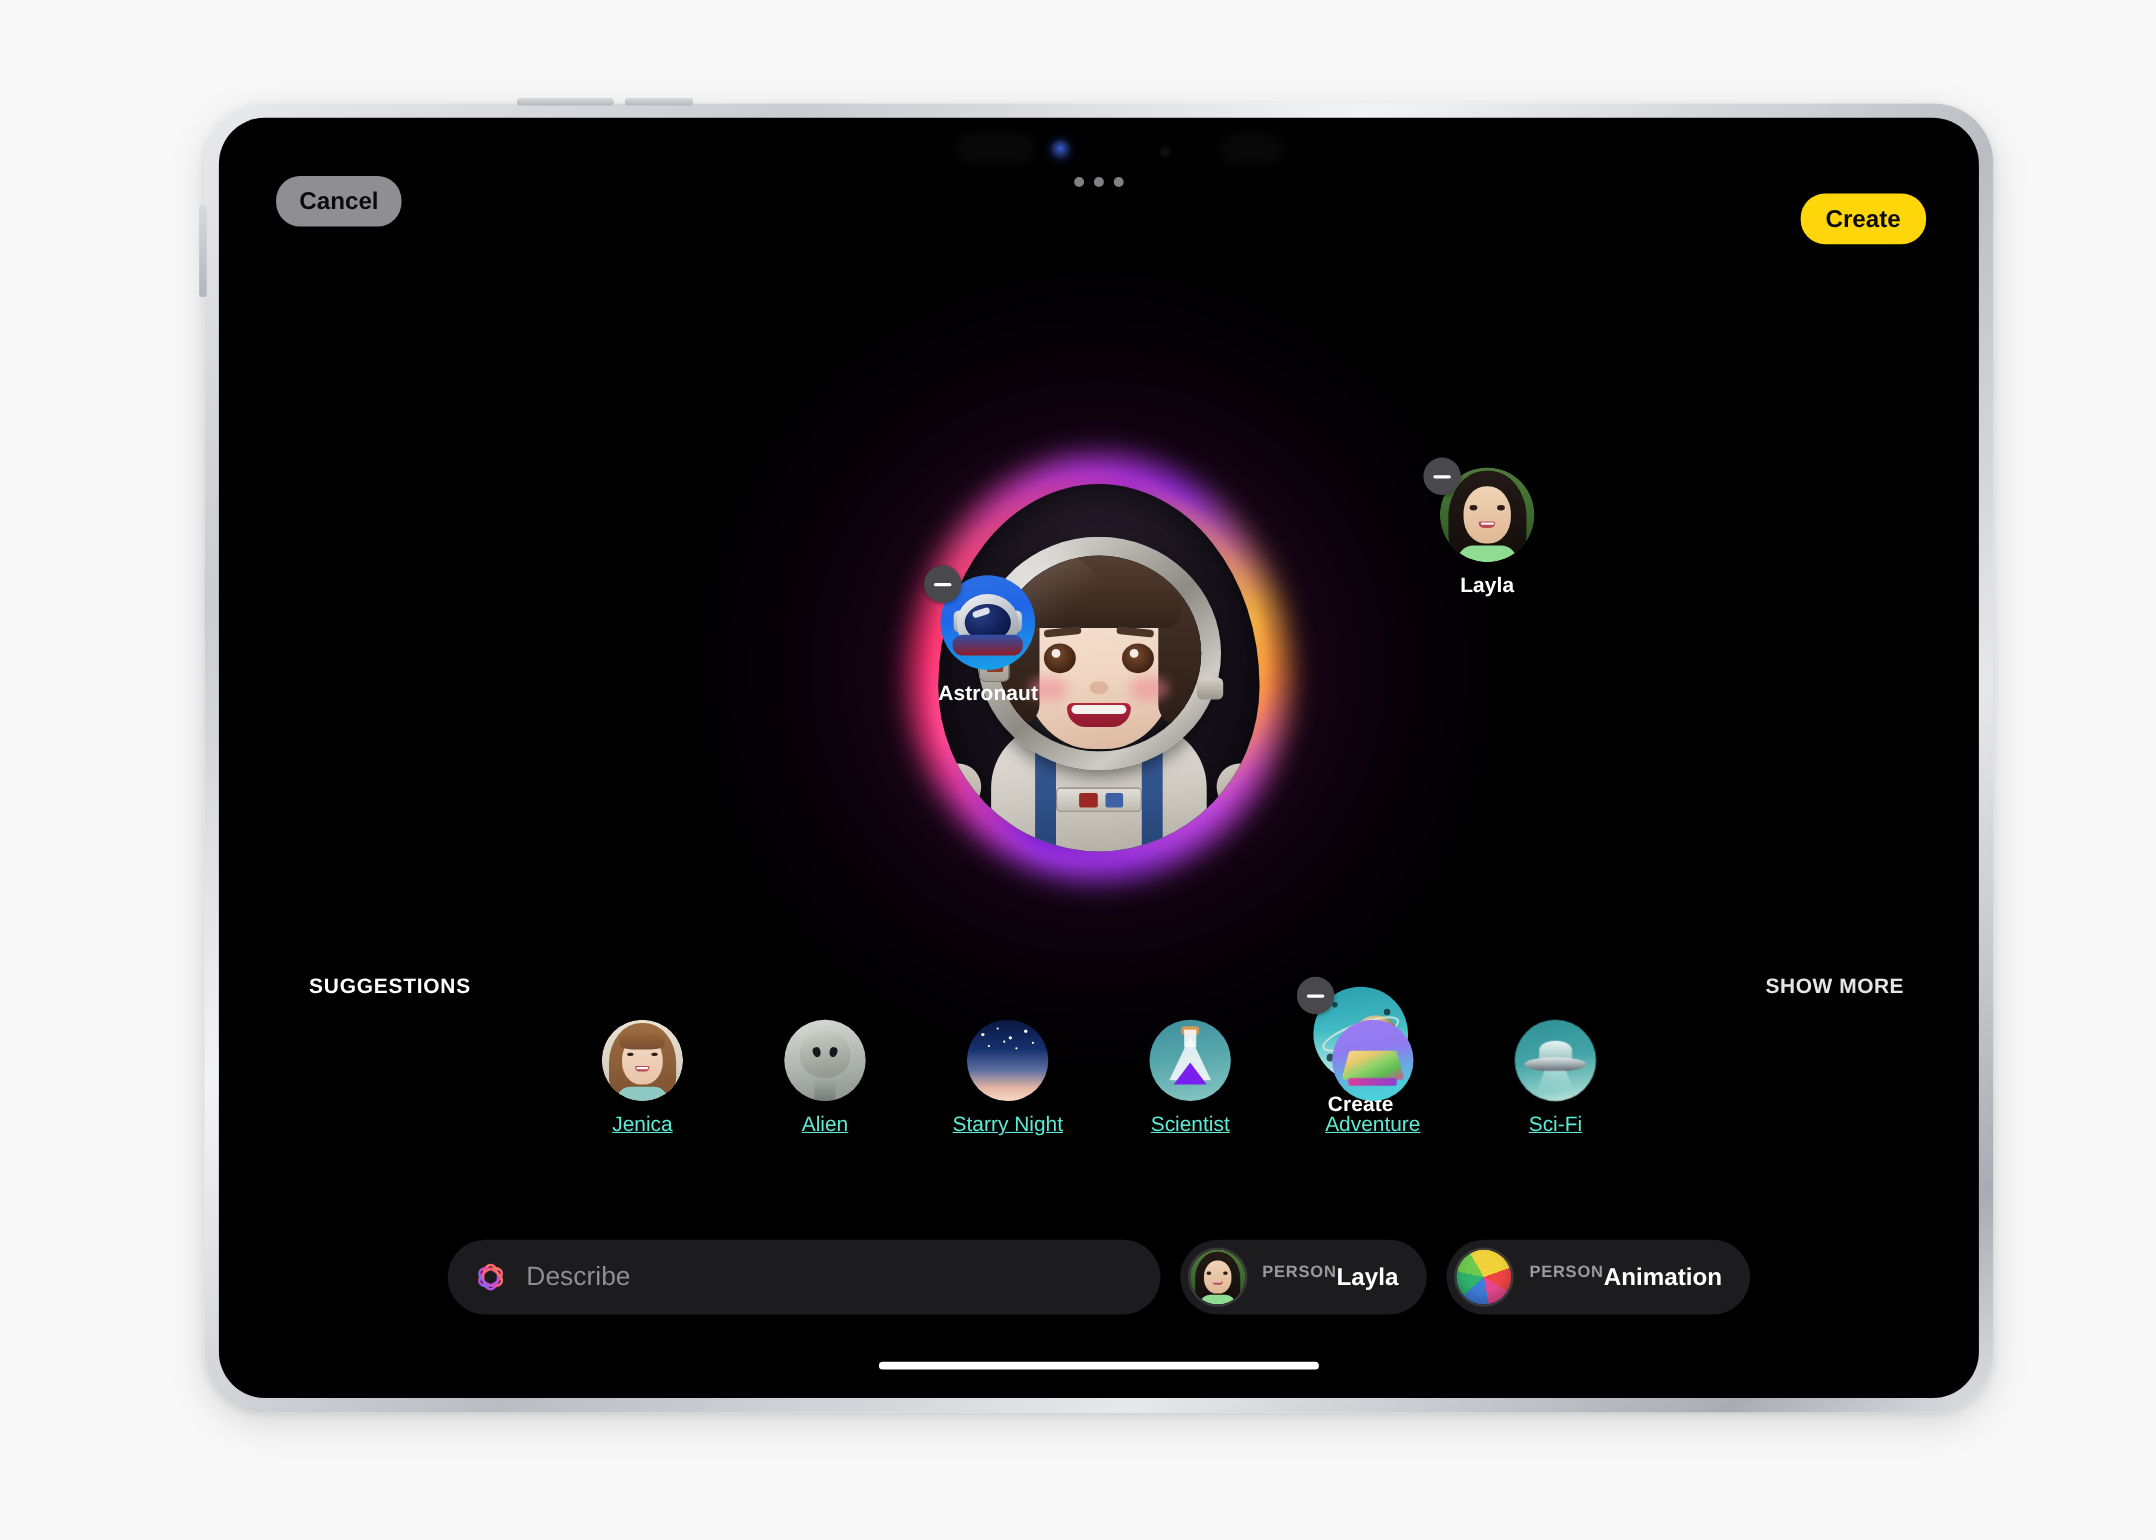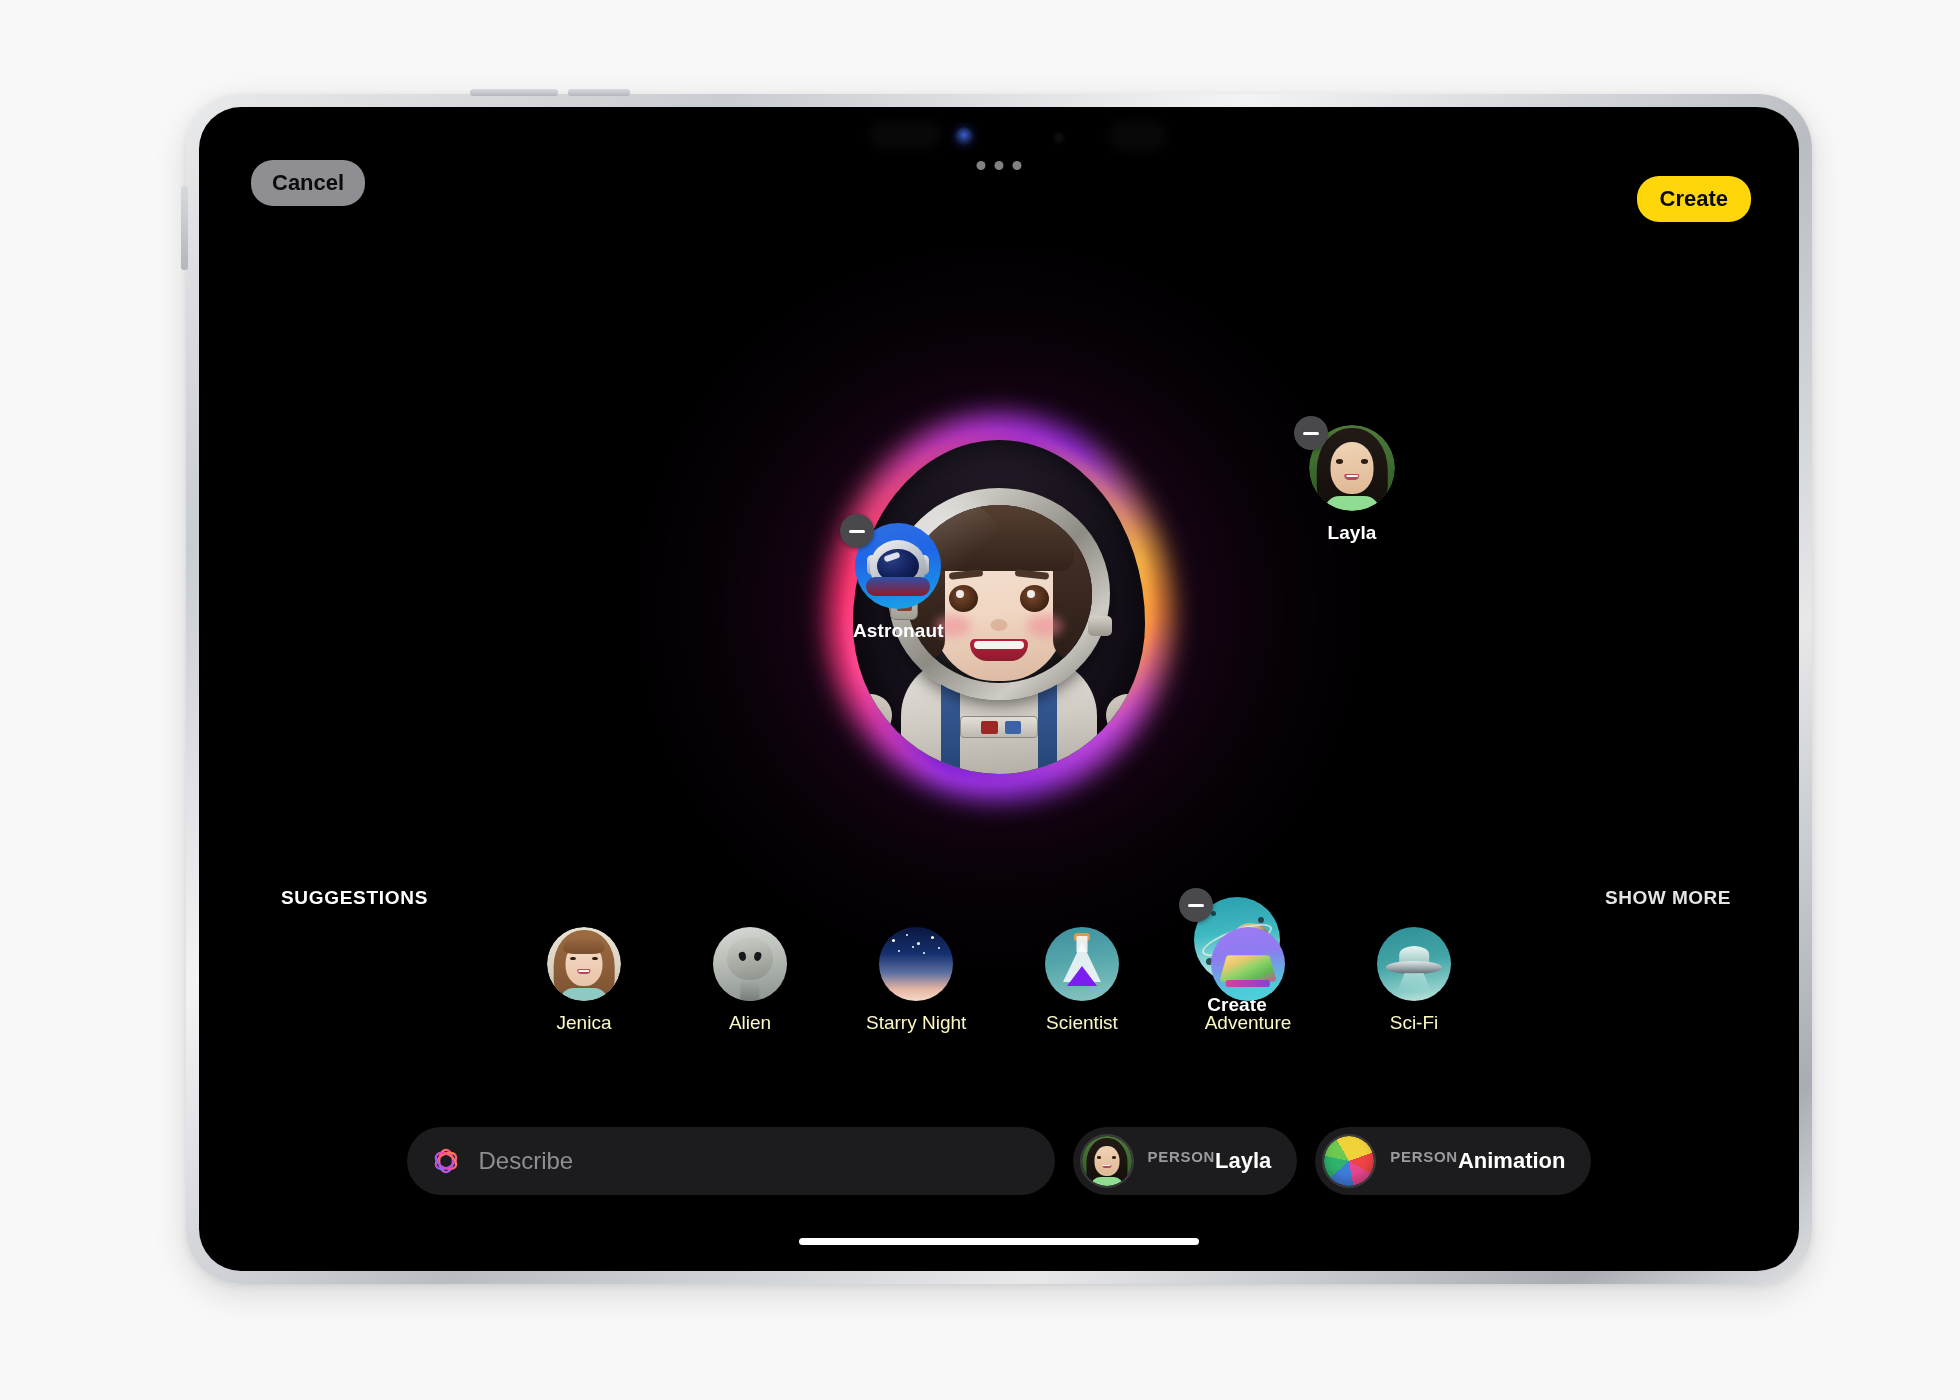--- a/index.html
+++ b/index.html
@@ -291,21 +291,21 @@
   #show-more-button {
     background:none; border:0; color:#e5e5e5; font-size:19px; font-weight:600;
     letter-spacing:.5px; cursor:pointer; font-family:"Liberation Sans", sans-serif;
   }
   #suggestions-row {
     display:flex; justify-content:center; gap:66px; margin-top:18px;
   }
   .suggestion-item { width:100px; text-align:center; cursor:pointer; }
   .suggestion-art { width:74px; height:74px; border-radius:50%; margin:0 auto;
                     position:relative; overflow:hidden; }
-  .suggestion-label { margin-top:11px; color:#fef9c3; font-size:19px; font-weight:500; white-space:nowrap; }
+  .suggestion-label { margin-top:11px; color:#5eead4; font-size:19px; font-weight:500; white-space:nowrap;text-decoration:underline; }
 
   
   .art-alien { background:linear-gradient(170deg,#d8dbd6 0%,#b3b8b2 50%,#8b918b 100%); }
   .al-head { position:absolute; left:50%; top:14%; transform:translateX(-50%);
              width:62%; height:58%; border-radius:50% 50% 48% 48%;
              background:linear-gradient(170deg,#c9cec7,#8d938c); }
   .al-eye { position:absolute; top:34%; width:15%; height:22%; border-radius:50% 50% 60% 60%;
             background:#16181a; }
   .al-eye.l { left:27%; transform:rotate(-16deg); }
   .al-eye.r { right:27%; transform:rotate(16deg); }

